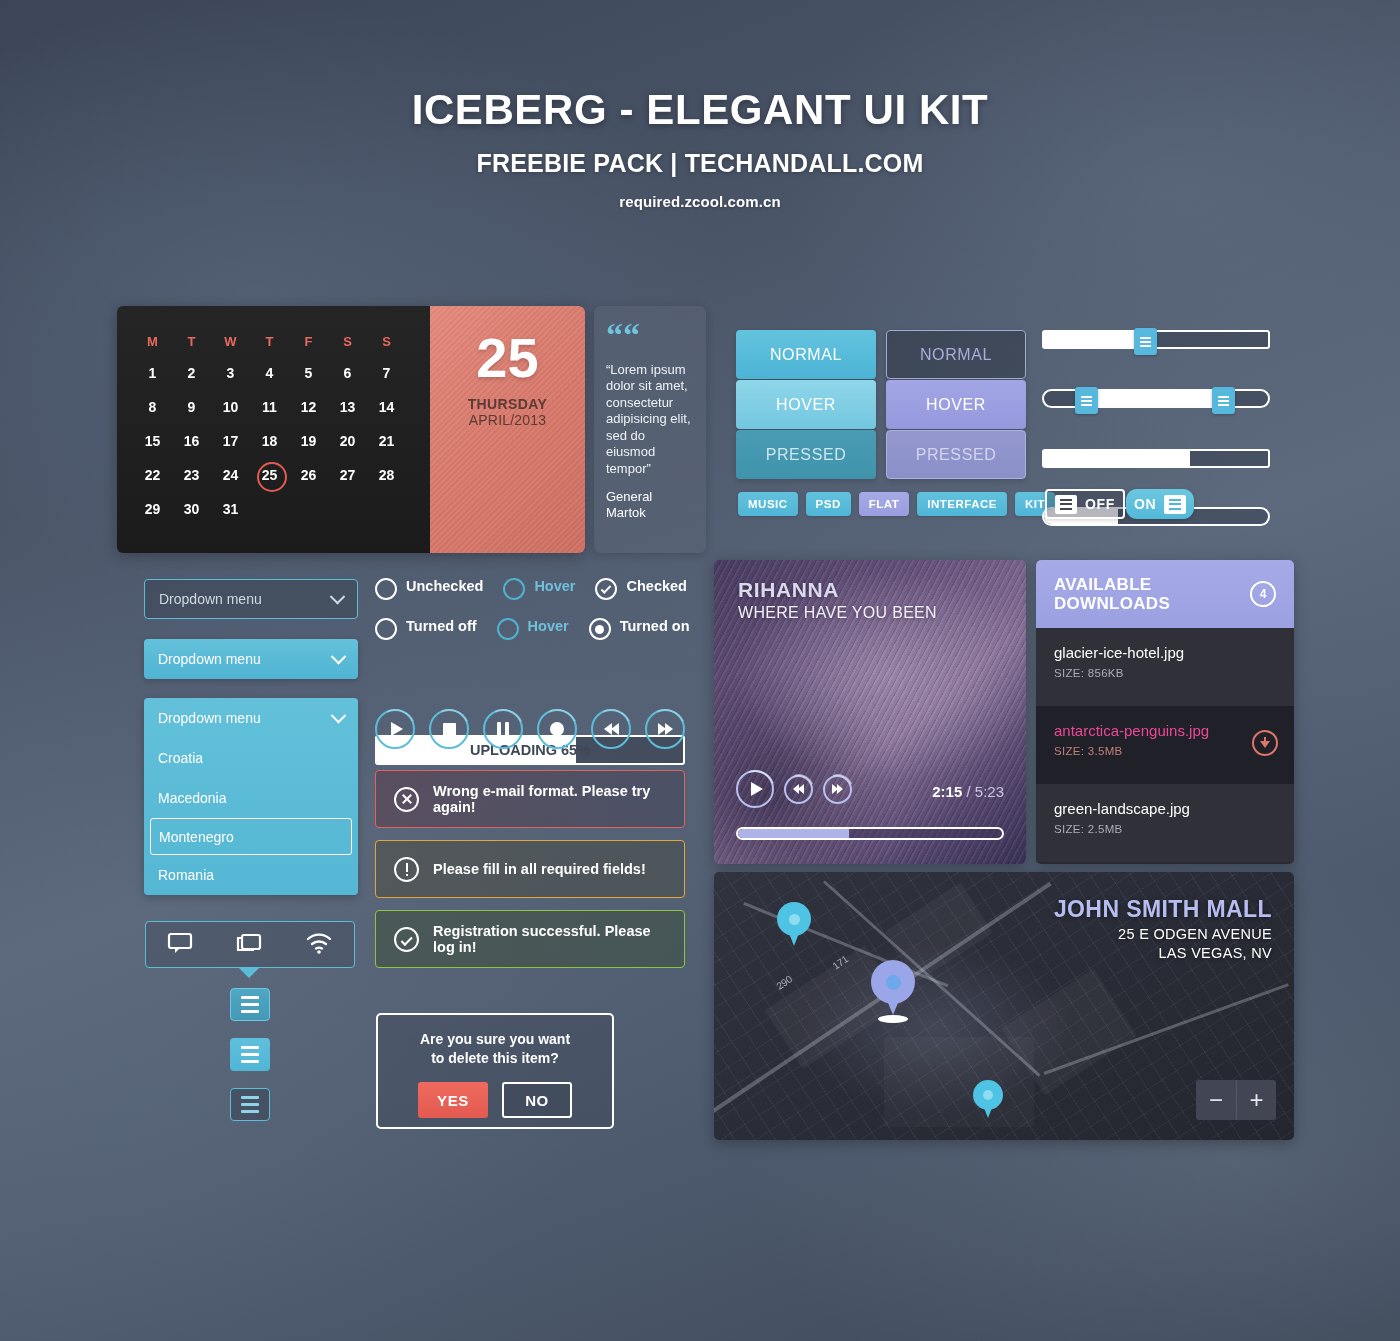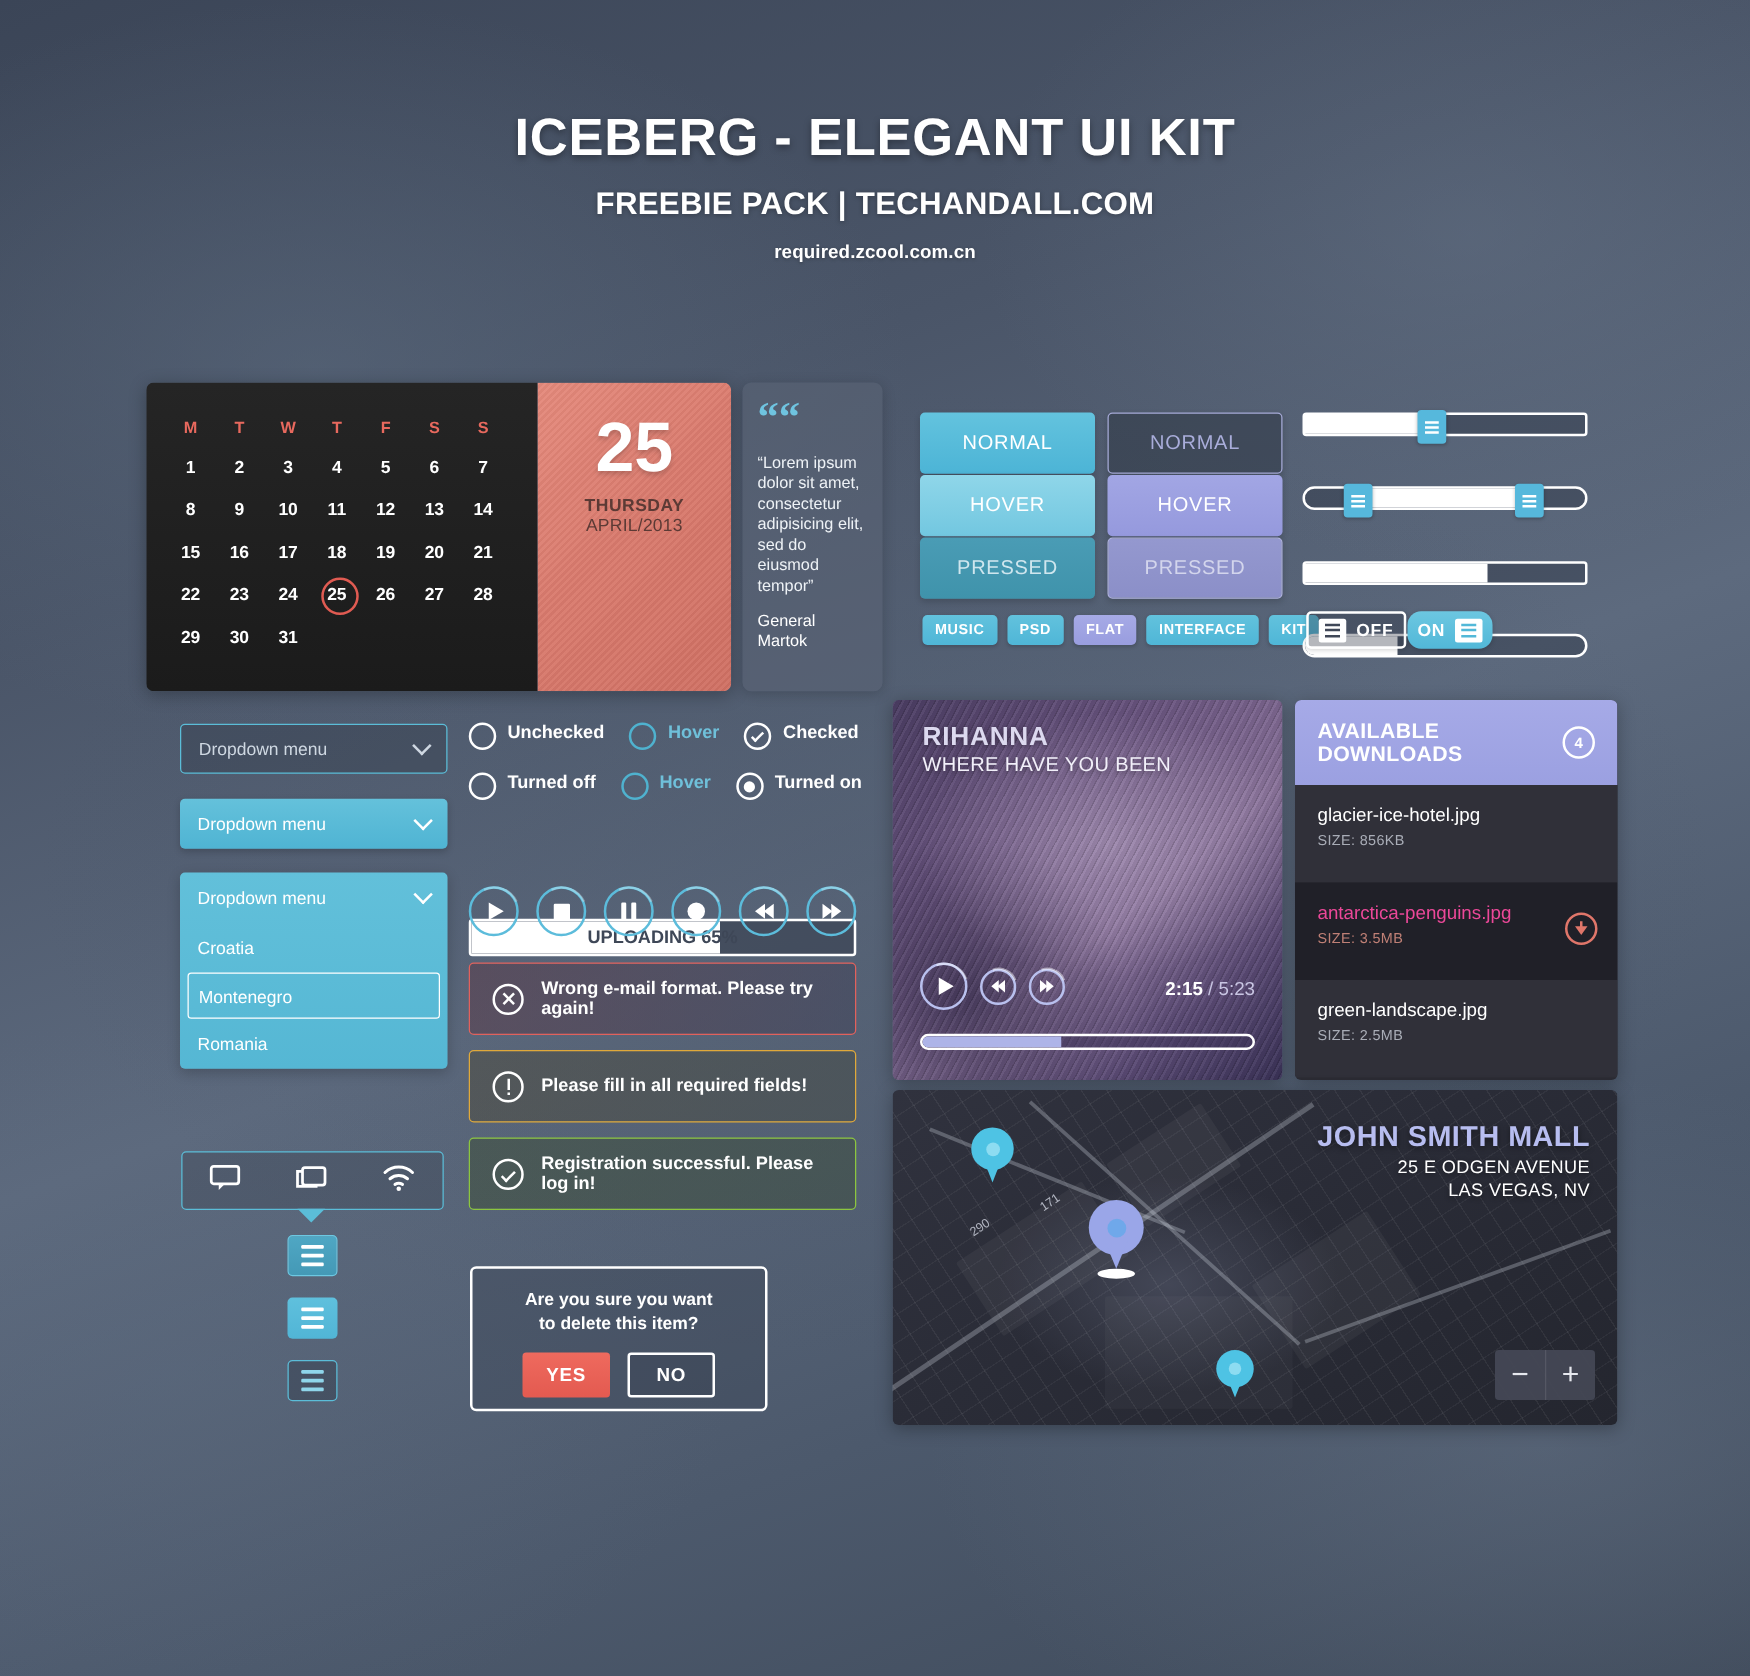--- a/index.html
+++ b/index.html
@@ -489,20 +489,21 @@
   <div class="abs dd dd-solid" style="left:144px; top:639px;">
     <span>Dropdown menu</span>
     <span class="chev"></span>
   </div>
   <div class="abs" id="dd-open-list" style="left:144px; top:698px;">
     <div class="dd dd-solid" style="box-shadow:none; background:none;">
       <span>Dropdown menu</span>
       <span class="chev"></span>
     </div>
     <div class="dd-opt">Croatia</div>
+    <div class="dd-opt">Macedonia</div>
     <div class="dd-opt sel">Montenegro</div>
     <div class="dd-opt">Romania</div>
   </div>
 
   <div class="abs" style="left:375px; top:578px; display:flex; gap:20px;">
     <div class="opt-row">
       <span class="circ"></span>
       <span class="opt-label">Unchecked</span>
     </div>
     <div class="opt-row">

